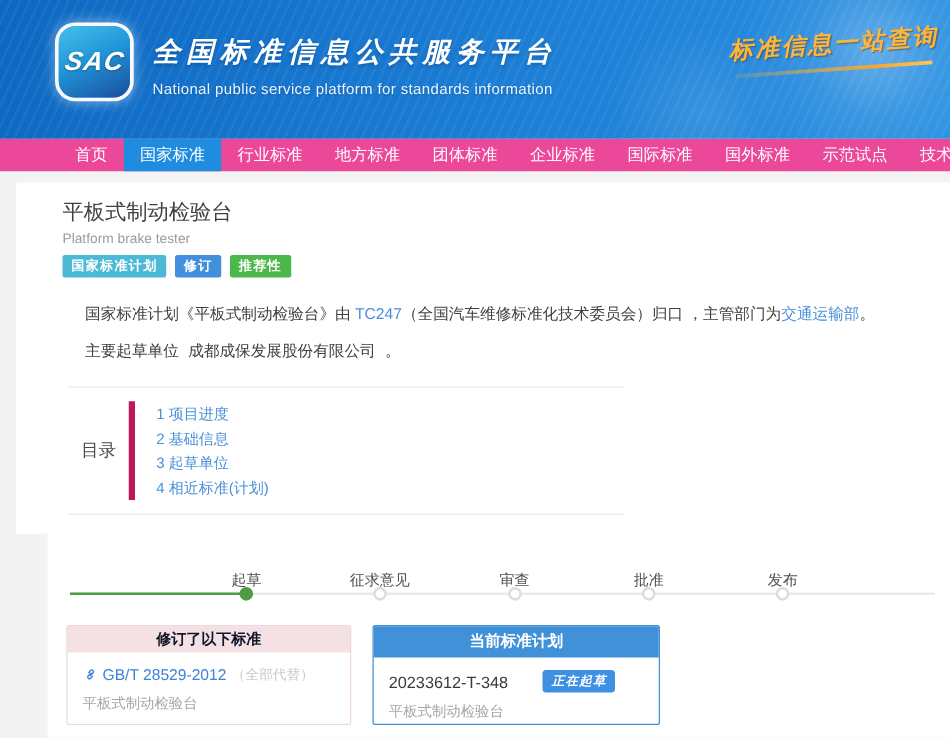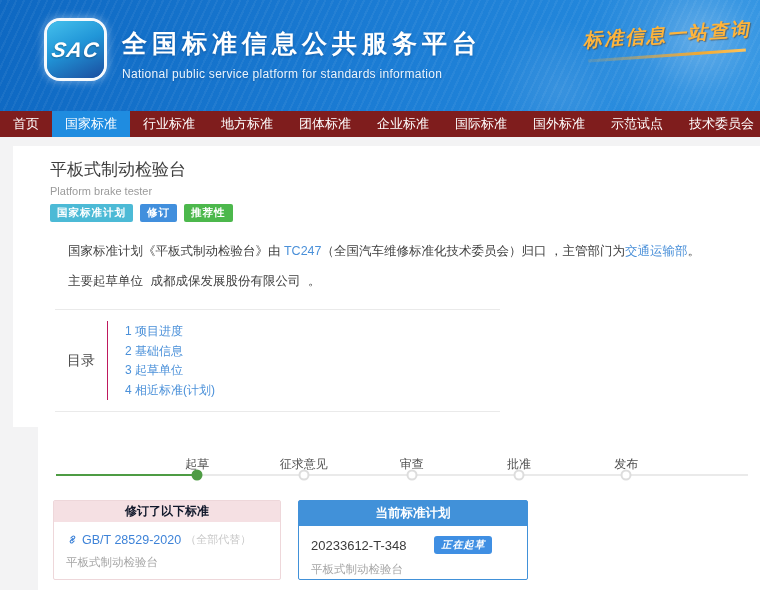--- a/index.html
+++ b/index.html
@@ -14,34 +14,34 @@
   .hdr::after { content:""; position:absolute; inset:0;
          background:radial-gradient(circle at 700px 40px, rgba(255,255,255,.28) 0, rgba(255,255,255,.08) 55px, transparent 110px),
                     radial-gradient(circle at 560px 90px, rgba(255,255,255,.10) 0, transparent 70px); }
   .logo { position:absolute; left:47px; top:21px; width:57px; height:57px; border-radius:13px;
           background:linear-gradient(155deg,#45c0ec 0%,#2196d8 45%,#1a4d9f 100%);
           box-shadow:0 0 0 3px rgba(255,255,255,.95), 0 0 10px 3px rgba(255,255,255,.45);
           display:flex; align-items:center; justify-content:center; z-index:2; }
   .logo span { color:#fff; font-weight:bold; font-style:italic; font-size:21px; letter-spacing:1px;
                transform:skewX(-10deg); text-shadow:0 1px 2px rgba(0,0,0,.3); }
   .brand { position:absolute; left:122px; top:27px; z-index:2; }
-  .brand-title { color:#fff; font-size:25px; font-weight:bold; letter-spacing:5px;
-                 text-shadow:0 1px 3px rgba(0,40,90,.35); }
+  .brand-title { color:#fff; font-size:22px; font-weight:bold; letter-spacing:5px;
+                 text-shadow:0 1px 3px rgba(0,40,90,.35);font-style:italic; }
   .brand-sub { color:#eaf4fd; font-size:12px; margin-top:7px; letter-spacing:.3px;
                text-shadow:0 1px 2px rgba(0,40,90,.3); }
   .slogan { position:absolute; right:8px; top:22px; width:170px; text-align:center;
             transform:rotate(-4deg); z-index:2;
             color:#ffb43a; font-size:19px; font-weight:bold; font-style:italic; letter-spacing:2px;
             text-shadow:1px 1px 1px rgba(90,45,0,.45); }
   .slogan-line { position:absolute; right:14px; top:54px; width:158px; height:3px; z-index:2;
             transform:rotate(-4deg);
             background:linear-gradient(90deg, rgba(255,180,58,.15), #f0a832 70%, #ffc35a); }
 
   
-  .nav { height:26px; background:#7f1d1d; display:flex; }
+  .nav { height:26px; background:#ec4899; display:flex; padding-left:47px; }
   .nav-item { color:#fff; font-size:13px; line-height:26px; padding:0 13px; cursor:pointer; white-space:nowrap; }
   .nav-item.active { background:#1f8ce0; }
 
   
   .card-top { margin-left:13px; margin-top:9px; background:#fff; padding:12px 18px 15px 37px; }
   .std-title { font-size:17px; color:#3f3f3f; }
   .std-title-en { font-size:11px; color:#9b9b9b; margin-top:4px; }
   .tag-row { margin-top:7px; display:flex; }
   .tag { color:#fff; font-size:10.5px; font-weight:bold; padding:2px 7px; border-radius:2px;
          margin-right:7px; letter-spacing:1px; }
@@ -49,21 +49,21 @@
   .tag-revision { background:#418fdd; }
   .tag-recommend { background:#4cb84c; }
   .intro { margin-left:18px; margin-top:21px; font-size:12.5px; color:#404040; line-height:17px; }
   .intro2 { margin-left:18px; margin-top:13px; font-size:12.5px; color:#404040;font-family:Liberation Mono, monospace; }
   .tlink { color:#4a90d9; text-decoration:none; cursor:pointer; }
 
   .toc { margin-left:5px; margin-top:19px; width:445px;
          border-top:1px solid #eaeaea; border-bottom:1px solid #eaeaea;
          display:flex; padding:11px 0; }
   .toc-left { width:53px; display:flex; align-items:center; justify-content:center;
-              border-right:1px solid #be185d; font-size:14px; color:#4a4a4a; }
+              border-right:5px solid #be185d; font-size:14px; color:#4a4a4a; }
   .toc-right { padding-left:17px; padding-top:1px; }
   .toc-link { display:block; font-size:12px; color:#4a90d9; line-height:19.5px; text-decoration:none; cursor:pointer; }
 
   
   .panel { margin-left:38px; background:#fff; padding:13px 0 12px 0; }
   .sec-hdr { display:flex; align-items:center; }
   .sec-marker { width:8px; height:16px; background:#3d8fe0; margin-left:2px; }
   .sec-title { font-size:14px; font-weight:bold; color:#404040; margin-left:9px; }
   .sec-line { flex:1; height:1px; background:#e8e8e8; margin-left:10px; margin-right:14px; }
 
@@ -168,21 +168,21 @@
 
     <div class="mini-card revised">
       <div class="mini-hdr">修订了以下标准</div>
       <div class="mini-body">
         <div class="ref-line">
           <span class="link-icon">
             <svg width="13" height="13" viewBox="0 0 24 24">
                 <path fill="#3e83d8" d="M10.59 13.41a1 1 0 0 0 1.41 1.41l4.24-4.24a3.5 3.5 0 0 0-4.95-4.95L8.46 8.46a1 1 0 1 0 1.41 1.41l2.83-2.82a1.5 1.5 0 0 1 2.12 2.12l-4.23 4.24zm2.82-2.82a1 1 0 0 0-1.41-1.41l-4.24 4.23a3.5 3.5 0 1 0 4.95 4.95l2.83-2.83a1 1 0 1 0-1.41-1.41l-2.83 2.83a1.5 1.5 0 0 1-2.12-2.12l4.23-4.24z"></path>
               </svg>
           </span>
-          <a class="ref-link">GB/T 28529-2020</a>
+          <a class="ref-link">GB/T 28529-2012</a>
           <span class="ref-note">（全部代替）</span>
         </div>
         <div class="ref-name">平板式制动检验台</div>
       </div>
     </div>
 
     <div class="mini-card current">
       <div class="mini-hdr">当前标准计划</div>
       <div class="mini-body">
         <div class="plan-line">

